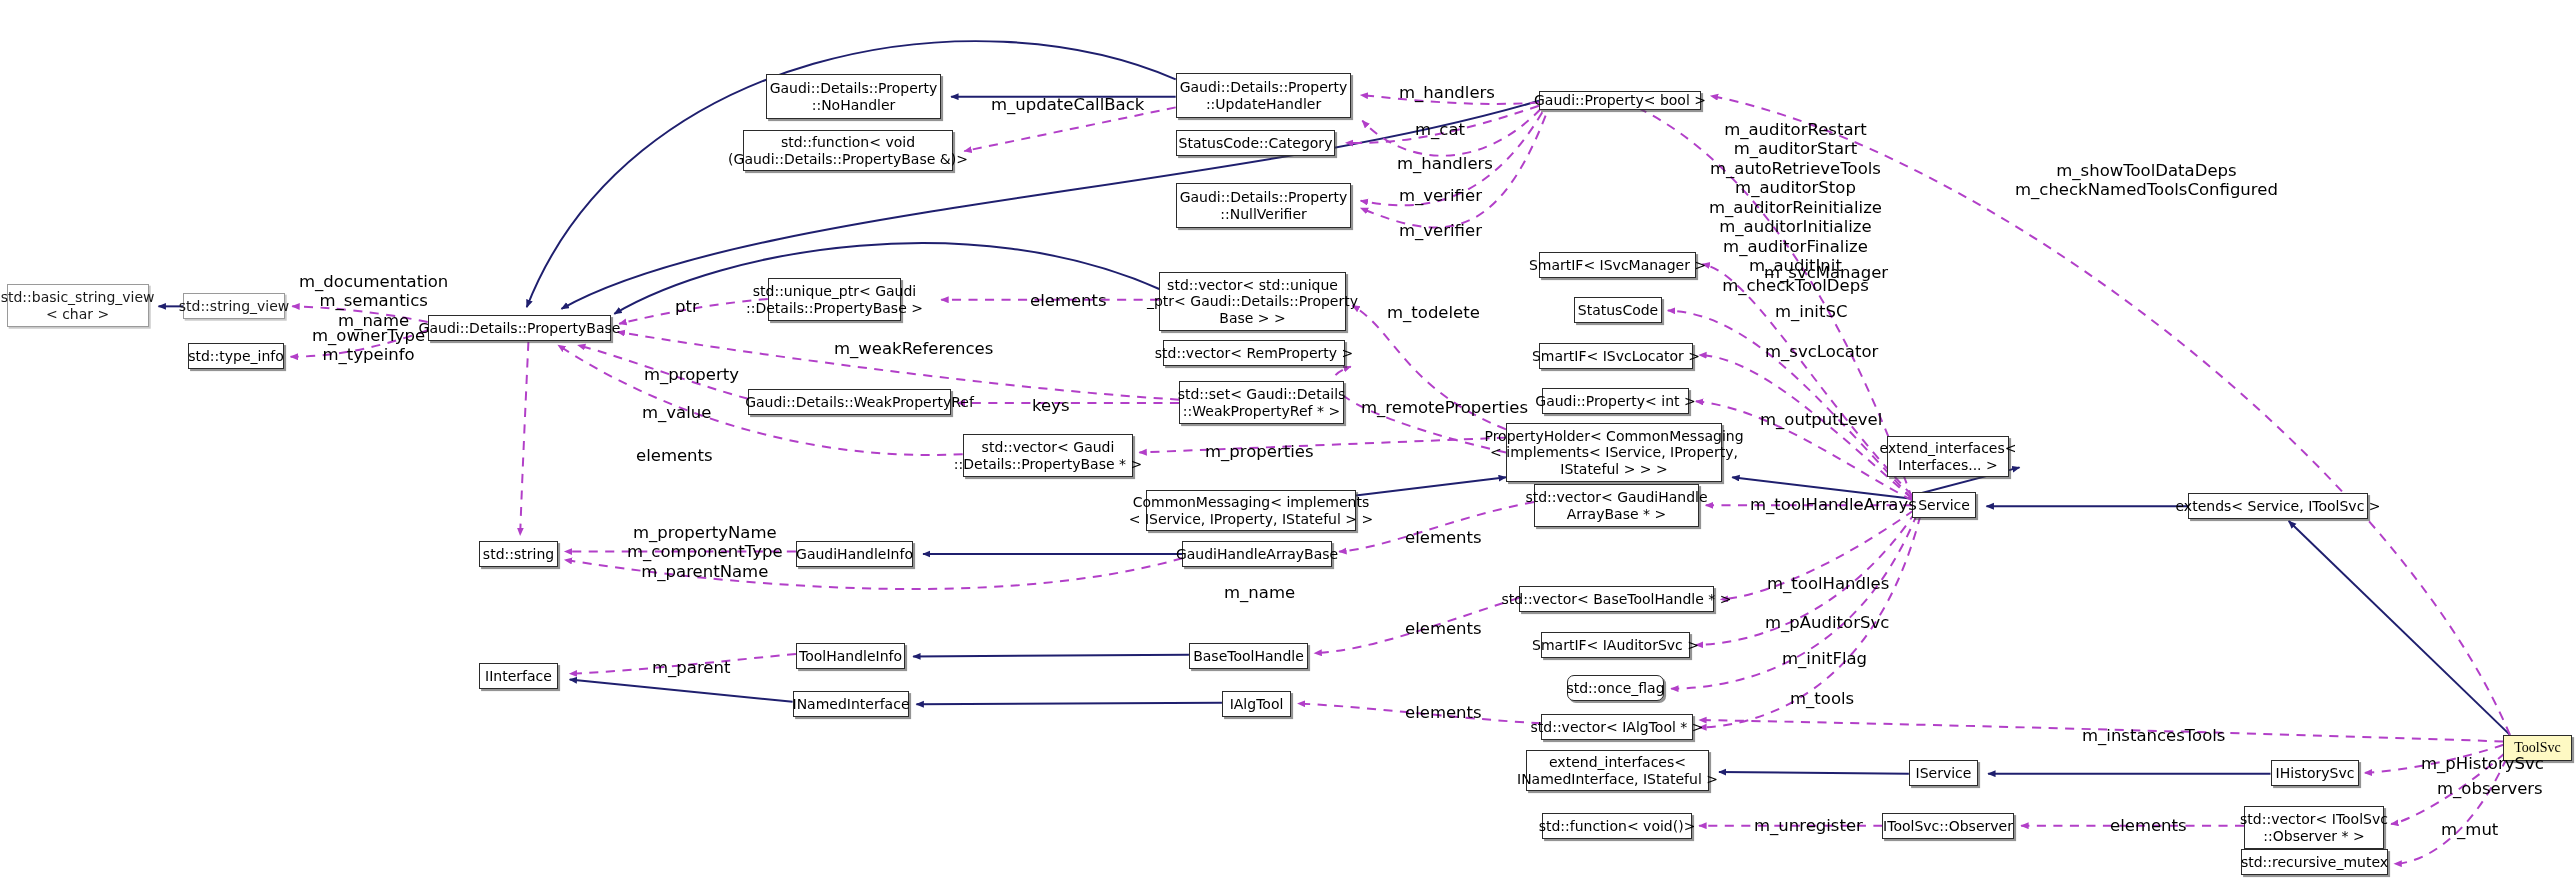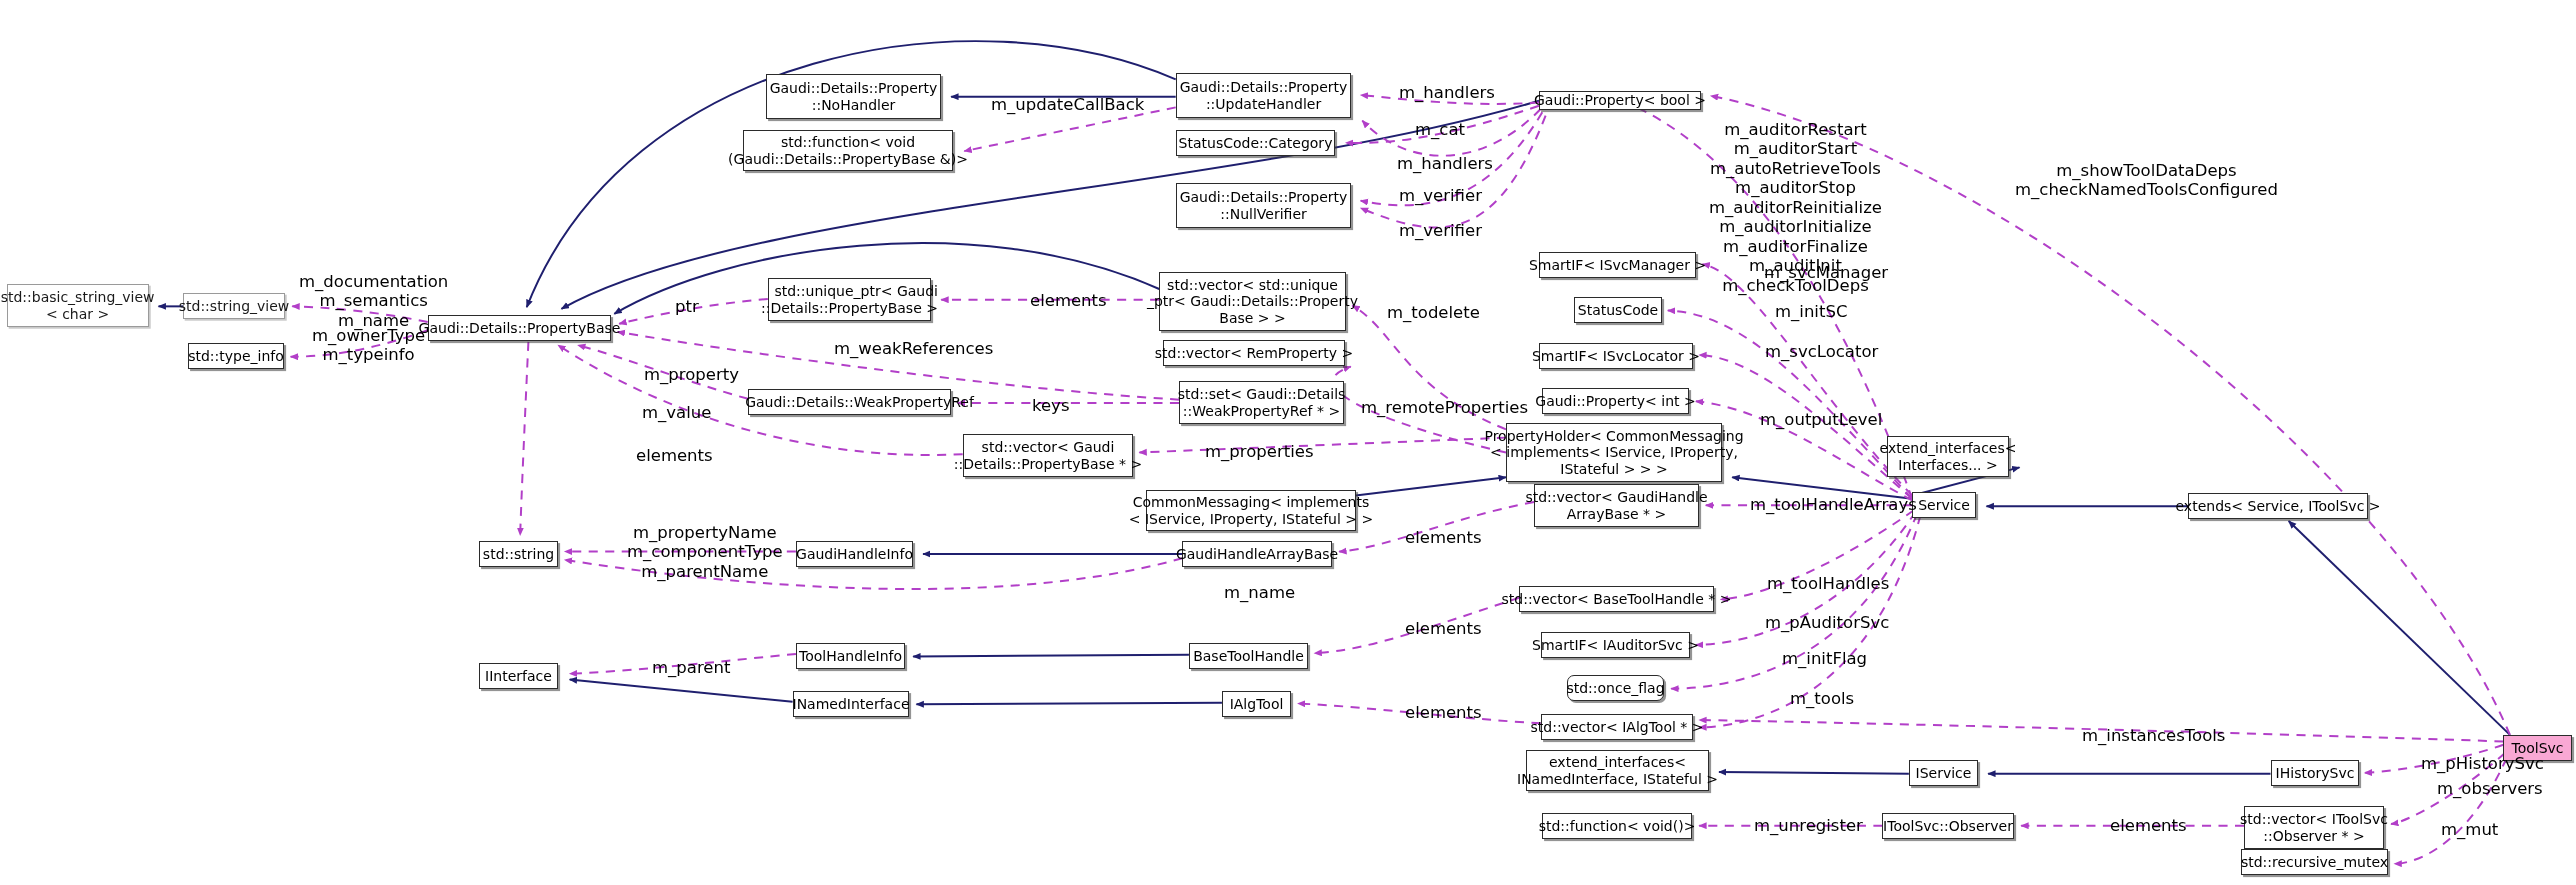--- a/index.html
+++ b/index.html
@@ -33,22 +33,23 @@
     line-height: 1.16;
     text-align: center;
     display: flex;
     align-items: center;
     justify-content: center;
     white-space: pre;
     box-shadow: 2.1px 2.1px 0 0 rgba(60,60,60,0.55);
     padding: 1.7px 5px;
   }
   .node.highlight {
-    background: #f9a8d4;
+    background: #fef9c3;
     border-color: #2b2b2b;
+    font-family: Liberation Serif, serif;
   }
   .node.grayed {
     border-color: #9a9a9a;
     color: #1a1a1a;
     box-shadow: 1.7px 1.7px 0 0 rgba(150,150,150,0.5);
   }
   .edge-label {
     position: absolute;
     font-size: 16.5px;
     color: #000000;
@@ -203,21 +204,21 @@
 (Gaudi::Details::PropertyBase &amp;)&gt;</div>
       <div class="node" style="left: 1176px; top: 130px; width: 159px; height: 26.4px;">StatusCode::Category</div>
       <div class="node" style="left: 1176px; top: 183px; width: 175px; height: 45px;">Gaudi::Details::Property
 ::NullVerifier</div>
       <div class="node" style="left: 1539px; top: 91px; width: 162px; height: 19px;">Gaudi::Property&lt; bool &gt;</div>
       <div class="node grayed" style="left: 6.6px; top: 284px; width: 142px; height: 43px;">std::basic_string_view
 &lt; char &gt;</div>
       <div class="node grayed" style="left: 183px; top: 293px; width: 102px; height: 26.4px;">std::string_view</div>
       <div class="node" style="left: 188px; top: 343px; width: 96px; height: 26.4px;">std::type_info</div>
       <div class="node" style="left: 428px; top: 315px; width: 183px; height: 26.4px;">Gaudi::Details::PropertyBase</div>
-      <div class="node" style="left: 768px; top: 278px; width: 163px; height: 43px; text-align: right;">std::unique_ptr&lt; Gaudi
+      <div class="node" style="left: 768px; top: 278px; width: 133px; height: 43px;">std::unique_ptr&lt; Gaudi
 ::Details::PropertyBase &gt;</div>
       <div class="node" style="left: 1159px; top: 272px; width: 187px; height: 59px;">std::vector&lt; std::unique
 _ptr&lt; Gaudi::Details::Property
 Base &gt; &gt;</div>
       <div class="node" style="left: 1163px; top: 340px; width: 182px; height: 26.4px;">std::vector&lt; RemProperty &gt;</div>
       <div class="node" style="left: 748px; top: 389px; width: 203px; height: 26.4px; padding-left: 25px;">Gaudi::Details::WeakPropertyRef</div>
       <div class="node" style="left: 1179px; top: 381px; width: 165px; height: 43px;">std::set&lt; Gaudi::Details
 ::WeakPropertyRef * &gt;</div>
       <div class="node" style="left: 963px; top: 434px; width: 170px; height: 43px;">std::vector&lt; Gaudi
 ::Details::PropertyBase * &gt;</div>

